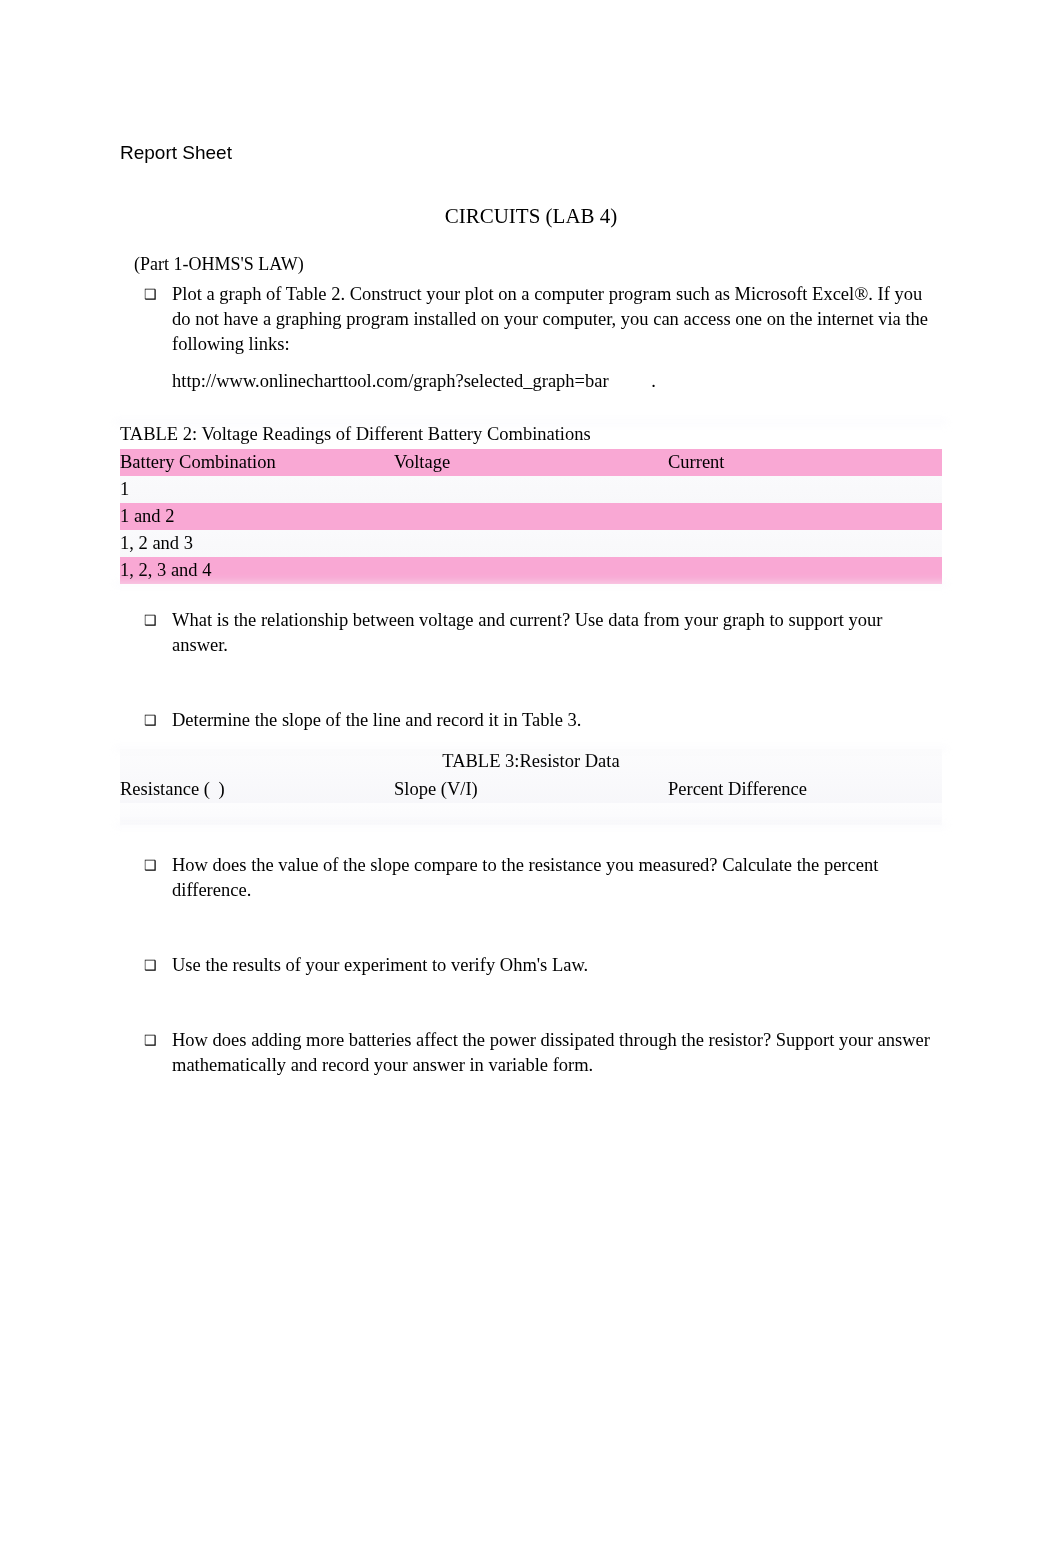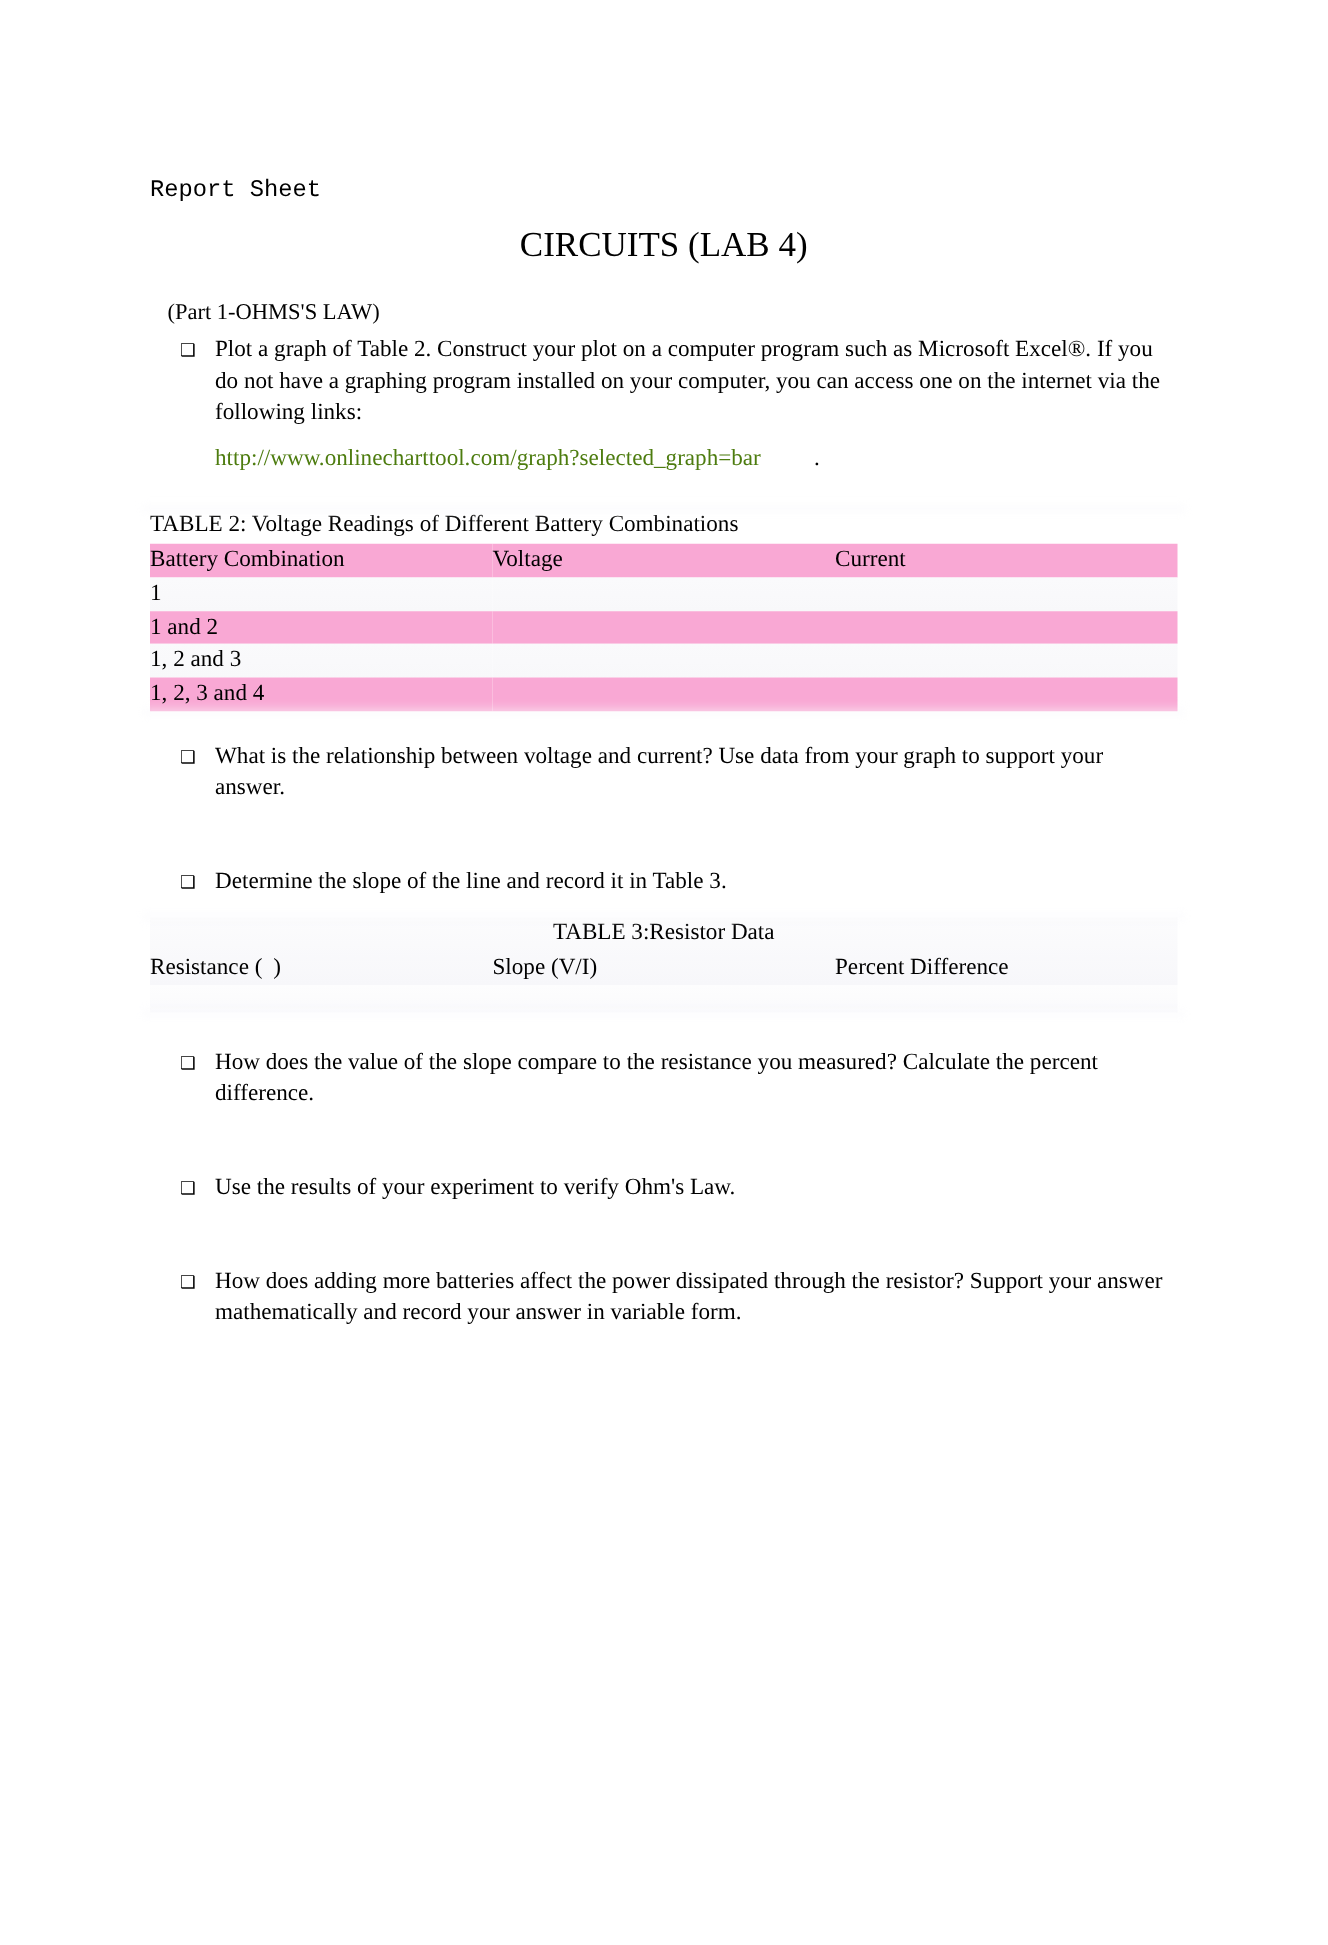--- a/index.html
+++ b/index.html
@@ -12,27 +12,27 @@
       font-family: "Times New Roman", Times, serif;
       font-size: 18.5px;
       color: #000000;
       width: 1062px;
       height: 1556px;
       position: relative;
       padding: 140px 120px 40px 120px;
       line-height: 1.35;
     }
     .page-heading {
-      font-family: Liberation Mono, monospace;
+      font-family: Liberation Sans, sans-serif;
       font-size: 19px;
-      margin-bottom: 12px;
+      margin-bottom: 36px;
     }
     .lab-title {
       text-align: center;
-      font-size: 28px;
+      font-size: 21px;
       margin: 12px 0 22px 0;
     }
     .part-title {
       font-size: 18px;
       margin-left: 14px;
       margin-bottom: 6px;
     }
     .bullet-row {
       display: flex;
       margin-left: 24px;
@@ -47,21 +47,21 @@
       padding-top: 3px;
     }
     .bullet-content {
       flex: 1;
       padding-right: 10px;
     }
     .url-plain {
       margin-top: 18px;
     }
     .url-link {
-      color: #4d7c0f;
+      color: #000000;
       margin-top: 12px;
       display: inline-block;
     }
     .dot-after {
       margin-left: 38px;
     }
     .table-block {
       margin: 28px 0 8px 0;
     }
     .table-title {

